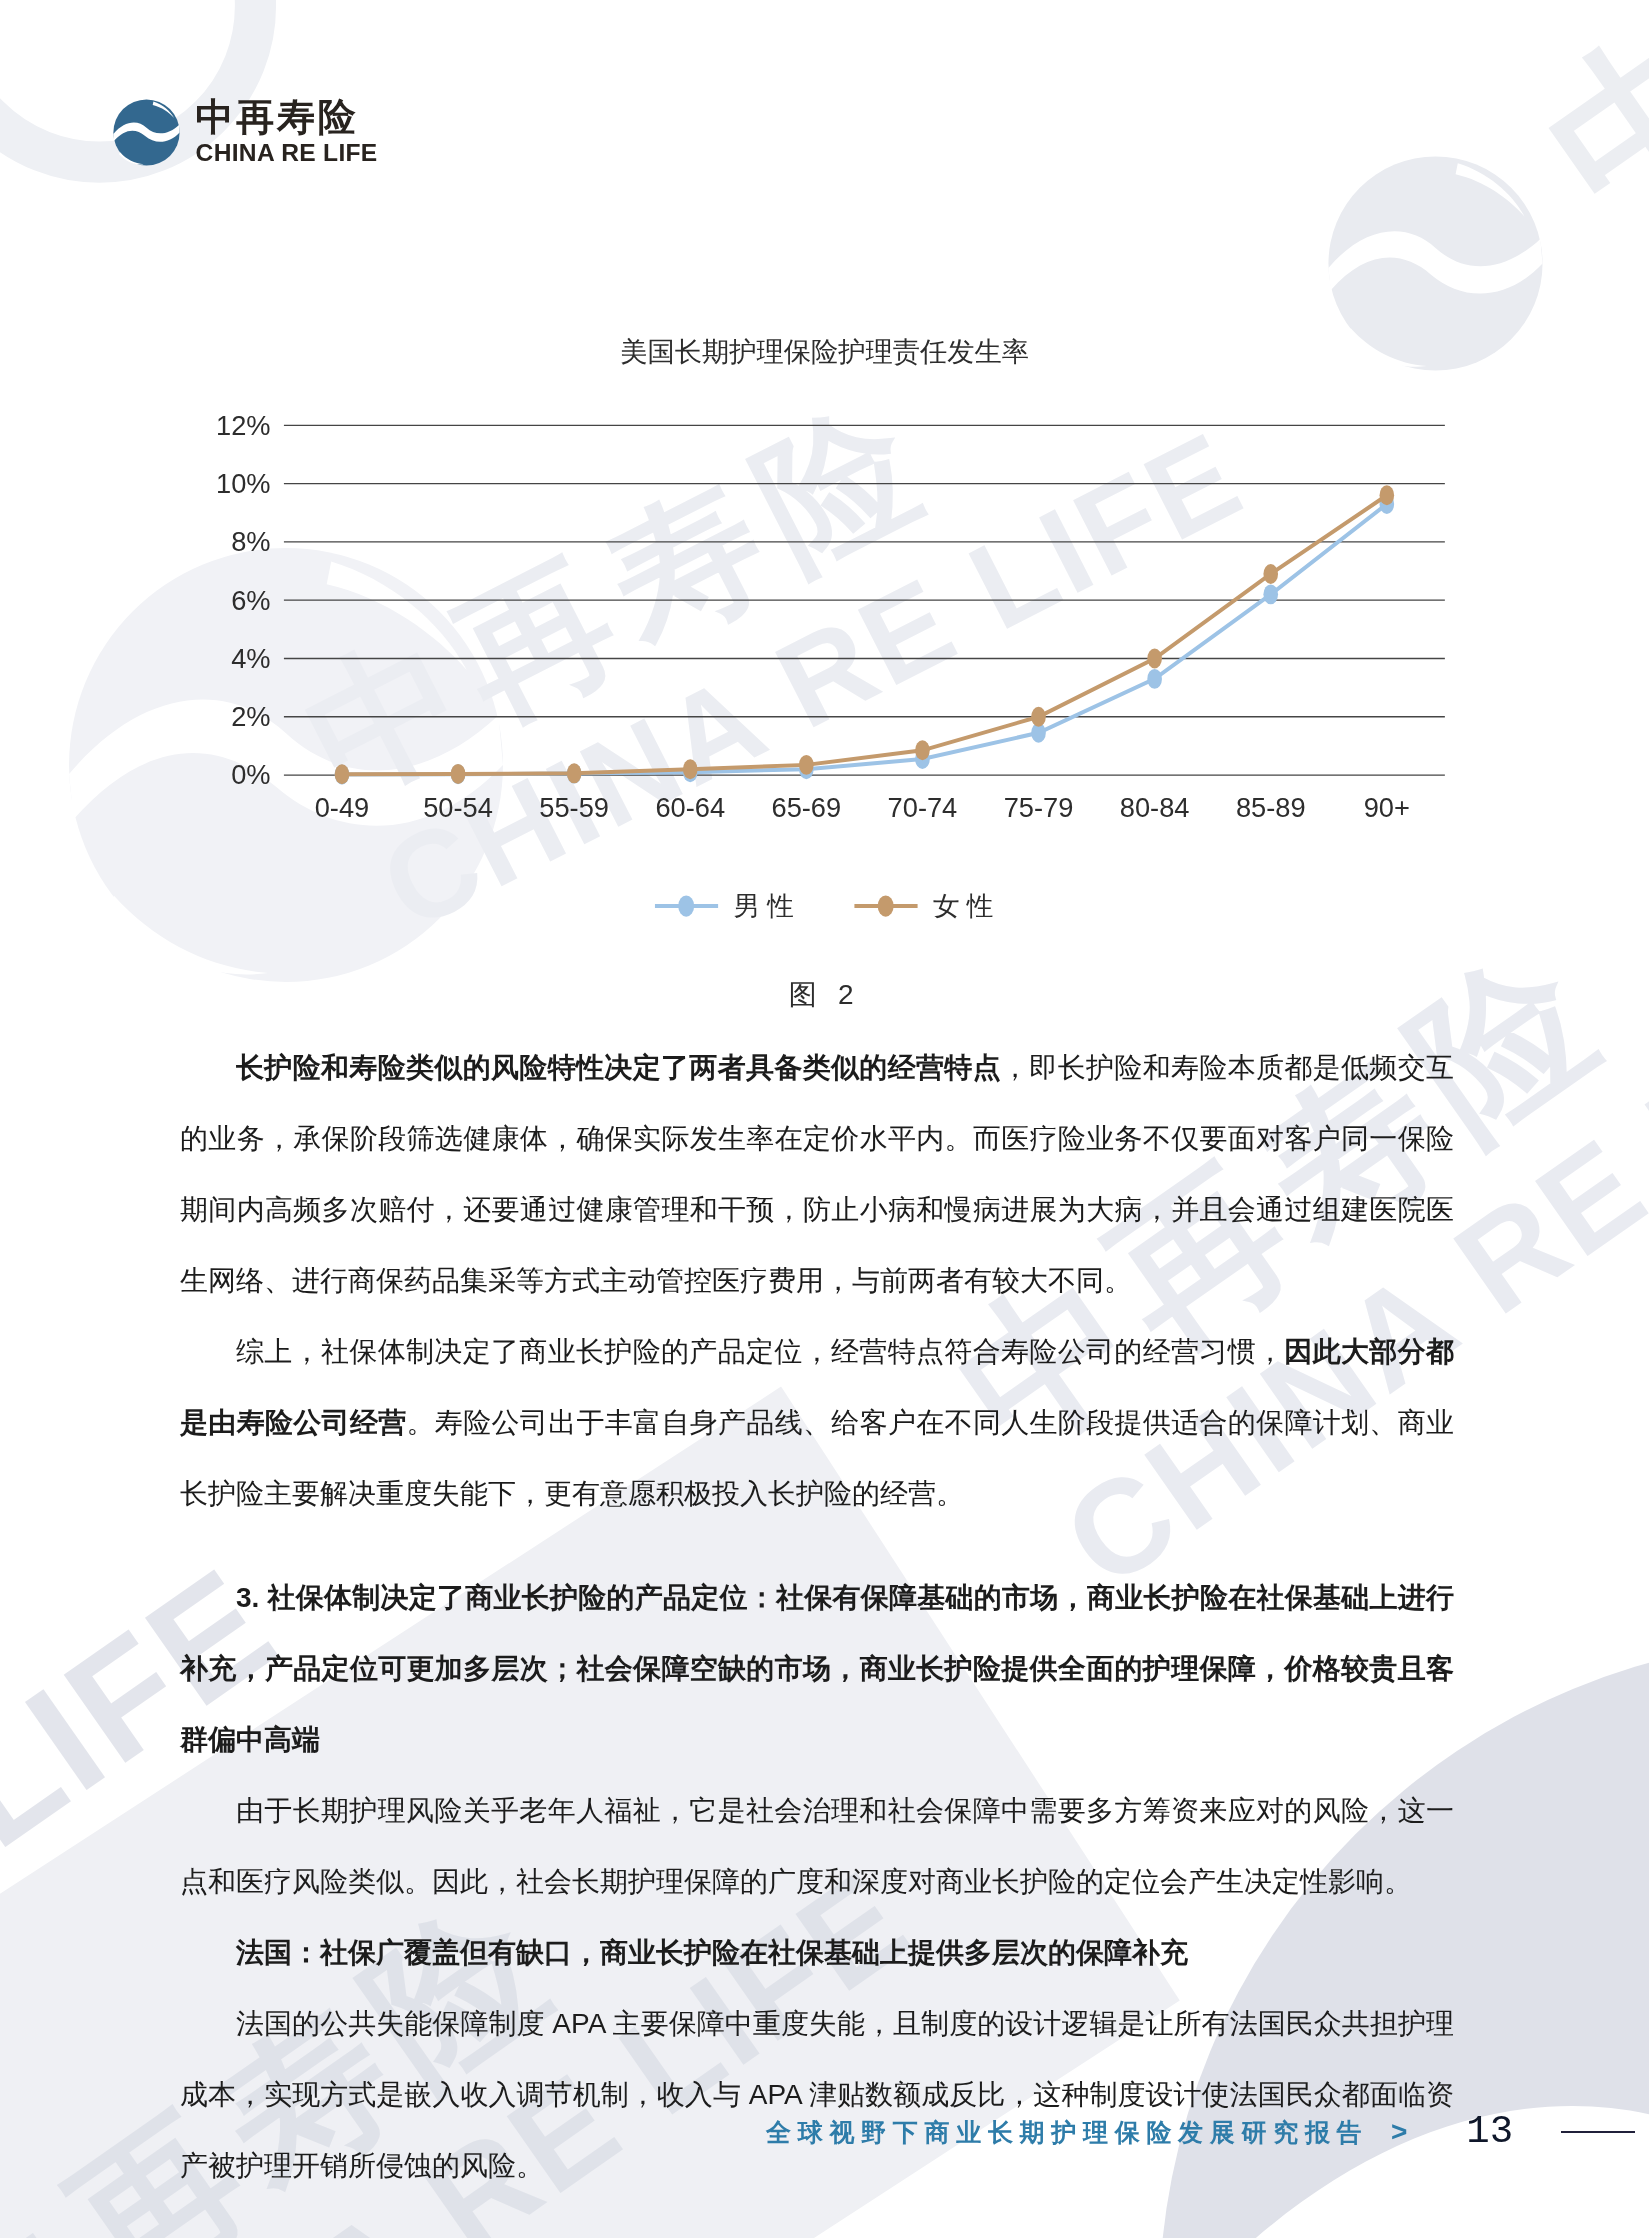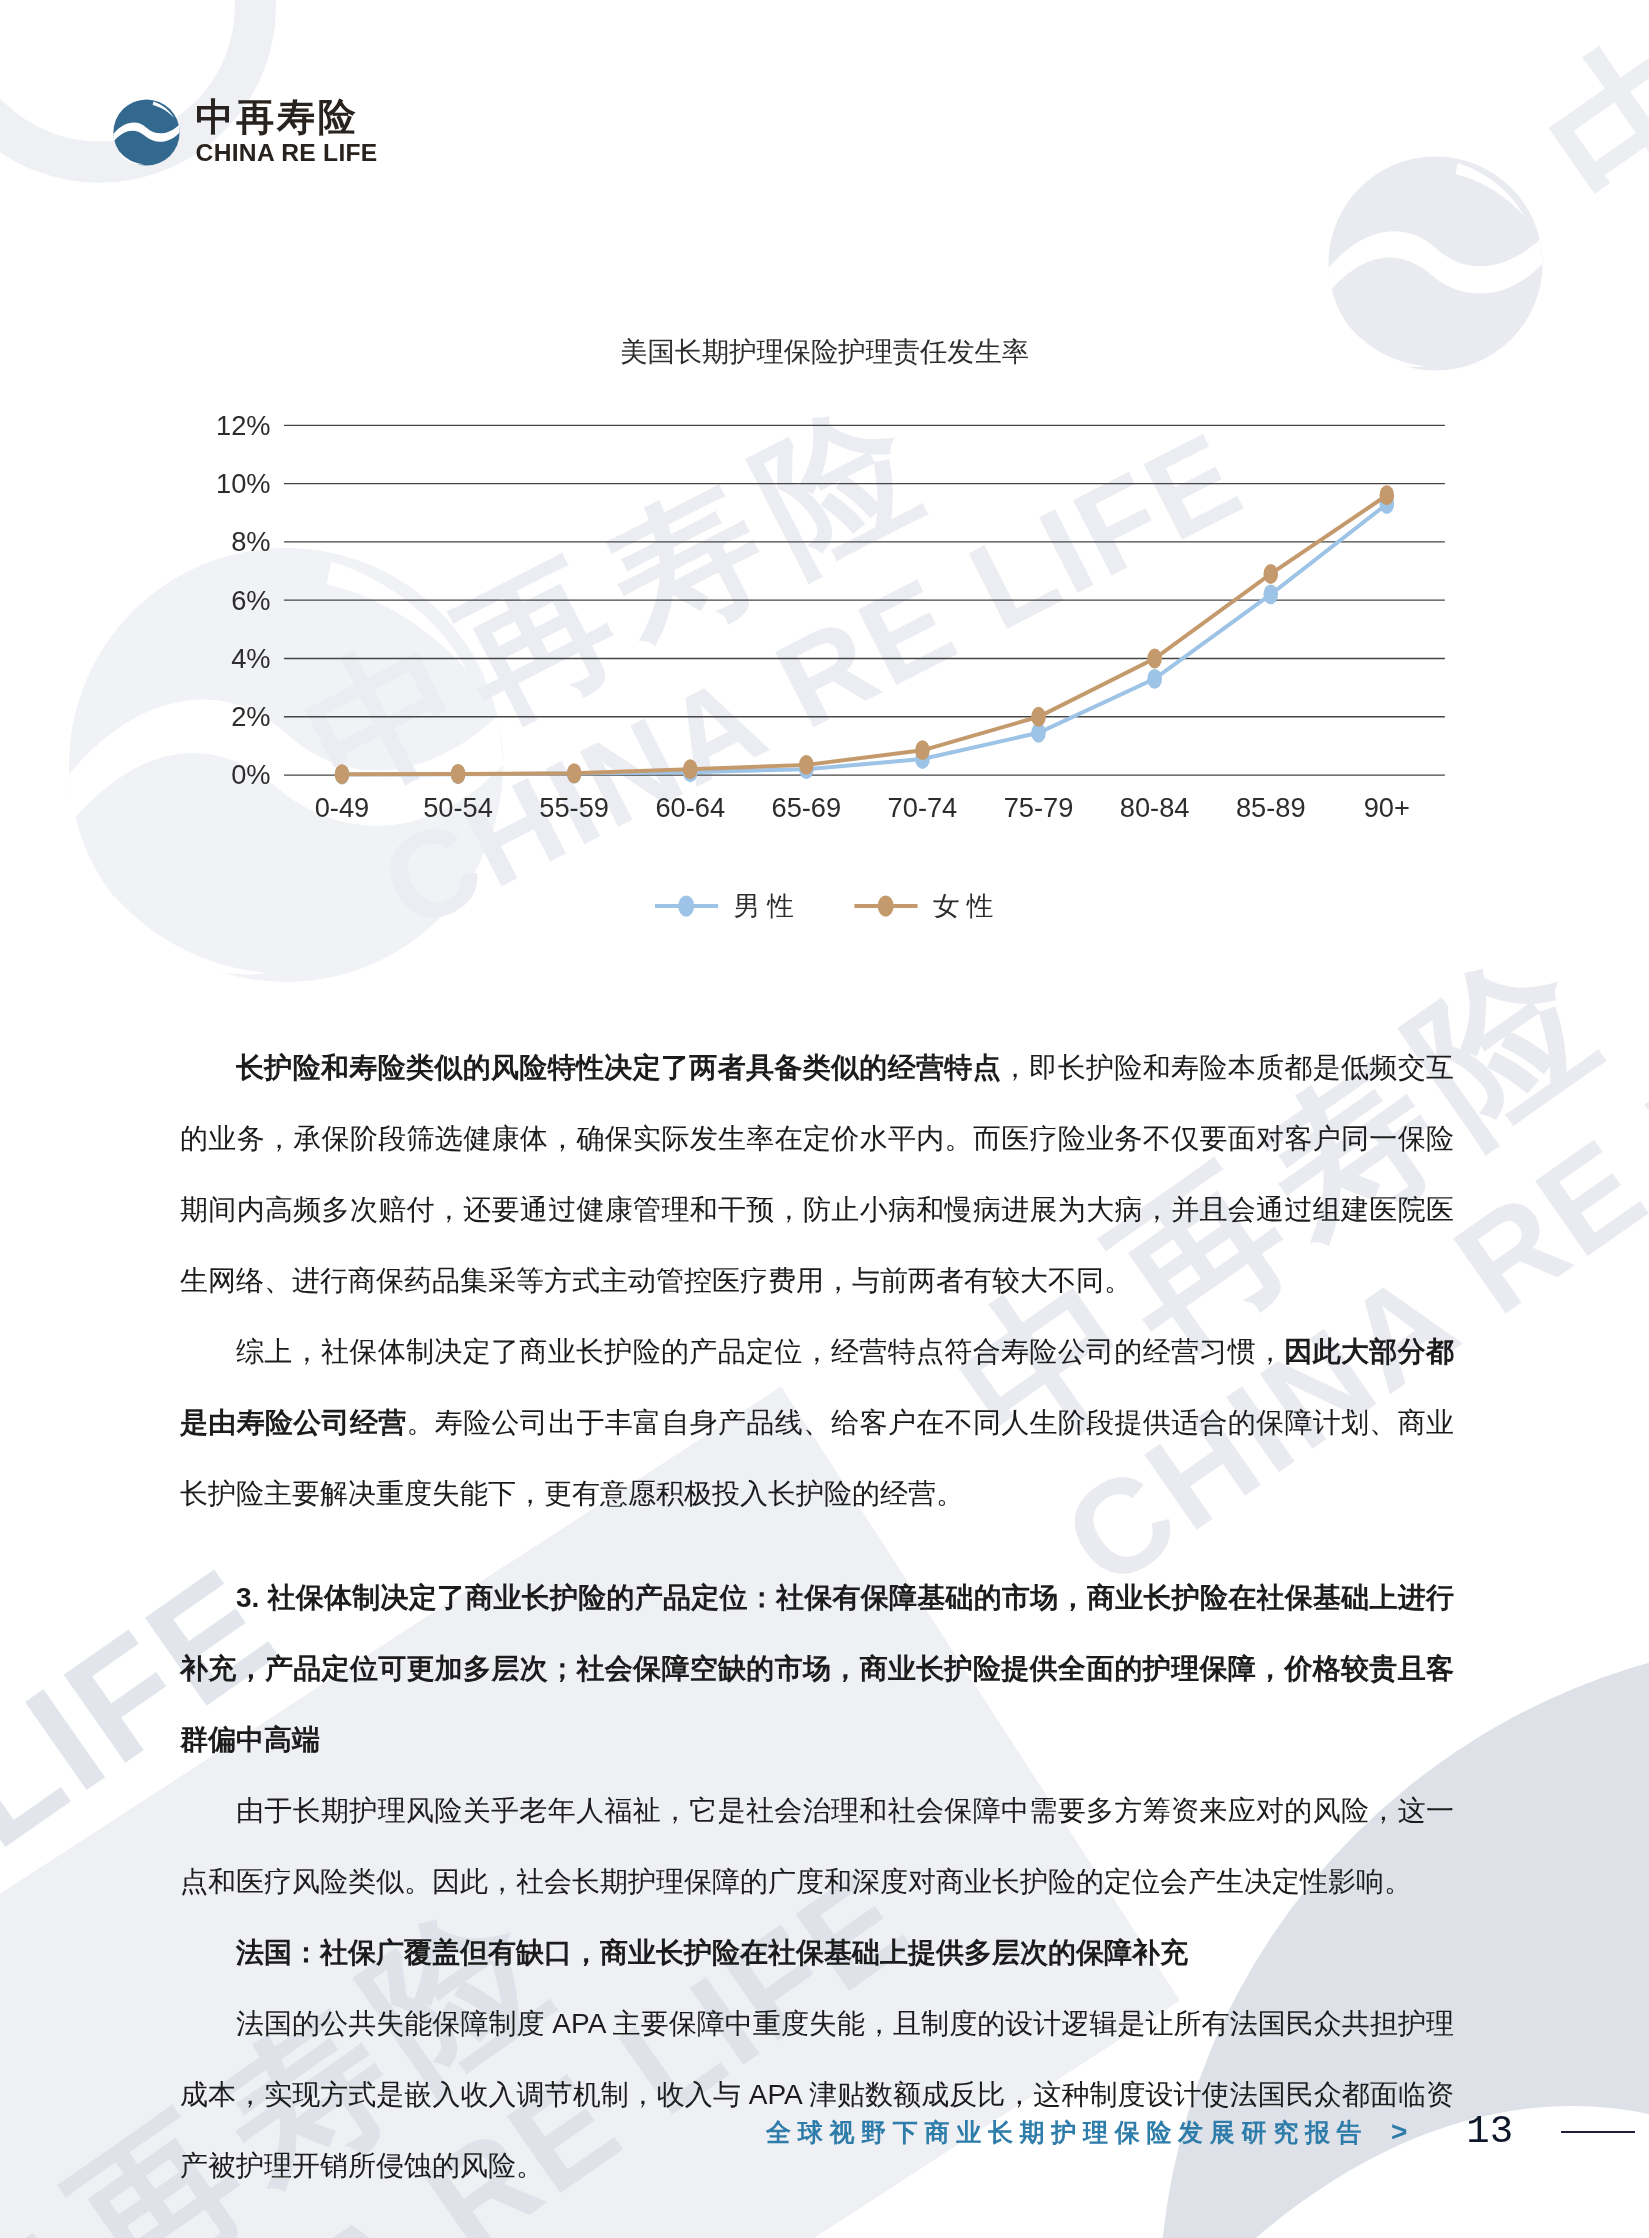--- a/index.html
+++ b/index.html
@@ -157,20 +157,21 @@
       <ellipse cx="1911.1" cy="862.55" rx="11" ry="15" fill="#C49A6C"></ellipse>
       <ellipse cx="2085.7" cy="744.2" rx="11" ry="15" fill="#C49A6C"></ellipse>
       <line x1="985" x2="1080" y1="1362" y2="1362" stroke="#9DC3E6" stroke-width="6"></line>
       <ellipse cx="1032" cy="1362" rx="12" ry="16" fill="#9DC3E6"></ellipse>
       <text x="1103" y="1376" font-size="40" fill="#2d2d2d">男 性</text>
       <line x1="1285" x2="1380" y1="1362" y2="1362" stroke="#C49A6C" stroke-width="6"></line>
       <ellipse cx="1332" cy="1362" rx="12" ry="16" fill="#C49A6C"></ellipse>
       <text x="1403" y="1376" font-size="40" fill="#2d2d2d">女 性</text>
     </svg>
 
+  <div class="fig-caption">图 2</div>
 
   <div class="body-text">
       <p><b>长护险和寿险类似的风险特性决定了两者具备类似的经营特点</b><span>，即长护险和寿险本质都是低频交互的业务，承保阶段筛选健康体，确保实际发生率在定价水平内。而医疗险业务不仅要面对客户同一保险期间内高频多次赔付，还要通过健康管理和干预，防止小病和慢病进展为大病，并且会通过组建医院医生网络、进行商保药品集采等方式主动管控医疗费用，与前两者有较大不同。</span></p>
       <p><span>综上，社保体制决定了商业长护险的产品定位，经营特点符合寿险公司的经营习惯，</span><b>因此大部分都是由寿险公司经营</b><span>。寿险公司出于丰富自身产品线、给客户在不同人生阶段提供适合的保障计划、商业长护险主要解决重度失能下，更有意愿积极投入长护险的经营。</span></p>
       <p class="heading"><b>3. 社保体制决定了商业长护险的产品定位：社保有保障基础的市场，商业长护险在社保基础上进行补充，产品定位可更加多层次；社会保障空缺的市场，商业长护险提供全面的护理保障，价格较贵且客群偏中高端</b></p>
       <p><span>由于长期护理风险关乎老年人福祉，它是社会治理和社会保障中需要多方筹资来应对的风险，这一点和医疗风险类似。因此，社会长期护理保障的广度和深度对商业长护险的定位会产生决定性影响。</span></p>
       <p><b>法国：社保广覆盖但有缺口，商业长护险在社保基础上提供多层次的保障补充</b></p>
       <p><span>法国的公共失能保障制度 APA 主要保障中重度失能，且制度的设计逻辑是让所有法国民众共担护理成本，实现方式是嵌入收入调节机制，收入与 APA 津贴数额成反比，这种制度设计使法国民众都面临资产被护理开销所侵蚀的风险。</span></p>
     </div>
 

